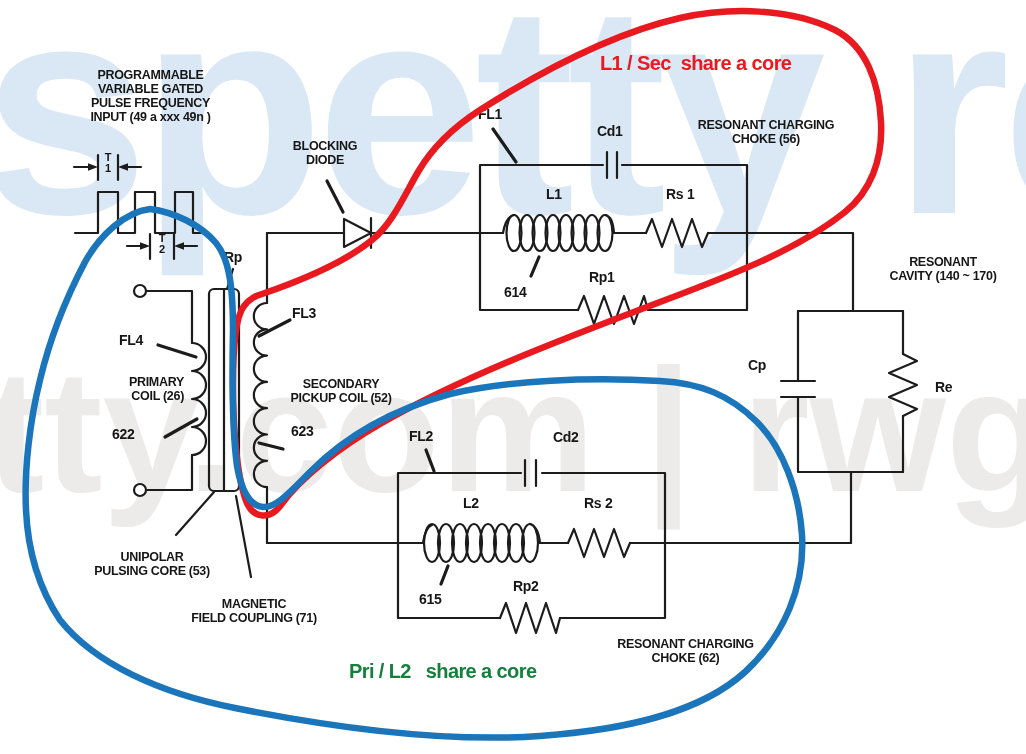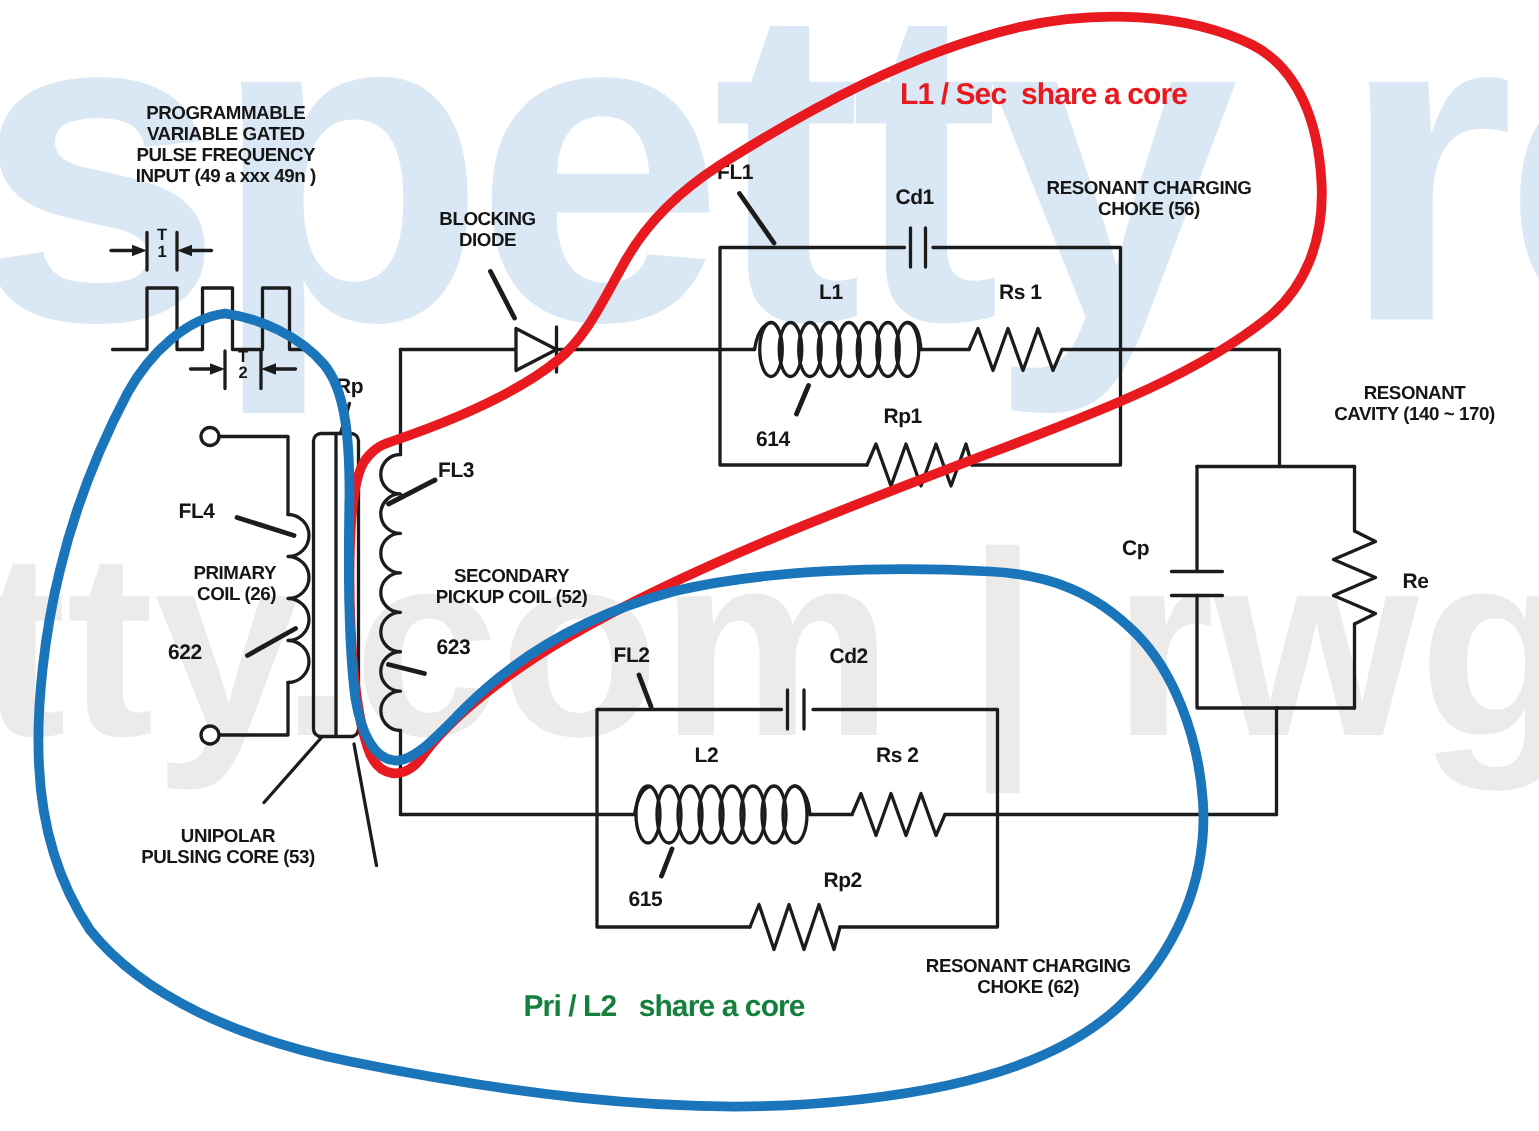--- a/index.html
+++ b/index.html
@@ -61,27 +61,29 @@
   <div class="ref" style="left:112px;top:426px;">622</div>
   <div class="ref" style="left:292px;top:305px;">FL3</div>
   <div class="lbl" style="left:271px;top:377px;width:140px;">SECONDARY
 PICKUP COIL (52)</div>
   <div class="ref" style="left:291px;top:423px;">623</div>
 
   <div class="ref" style="left:409px;top:428px;">FL2</div>
   <div class="ref" style="left:514px;top:429px;margin-left:39px;">Cd2</div>
   <div class="ref" style="left:463px;top:495px;">L2</div>
   <div class="ref" style="left:584px;top:495px;">Rs 2</div>
-  <div class="ref" style="left:513px;top:578px;margin-left:36px;">Rp2</div>
+  <div class="ref" style="left:513px;top:578px;">Rp2</div>
   <div class="ref" style="left:419px;top:591px;">615</div>
   <div class="lbl" style="left:593px;top:637px;width:185px;">RESONANT CHARGING
 CHOKE (62)</div>
 
   <div class="lbl" style="left:72px;top:550px;width:160px;">UNIPOLAR
 PULSING CORE (53)</div>
+  <div class="lbl" style="left:169px;top:597px;width:170px;">MAGNETIC
+FIELD COUPLING (71)</div>
 
   <div class="note" id="note-red">L1 / Sec  share a core</div>
   <div class="note" id="note-blue">Pri / L2   share a core</div>
 
   <svg id="circuit" width="1026" height="754" viewBox="0 0 1026 754" fill="none" stroke="#1c1c1c" stroke-width="2.2" stroke-linecap="round" stroke-linejoin="round">
 
     <g>
       <path d="M75,233 H98 V192 H118 V233 H135 V192 H155 V233 H175 V192 H193 V233 H206"></path>
 
       <line x1="74" y1="167" x2="89" y2="167"></line>

